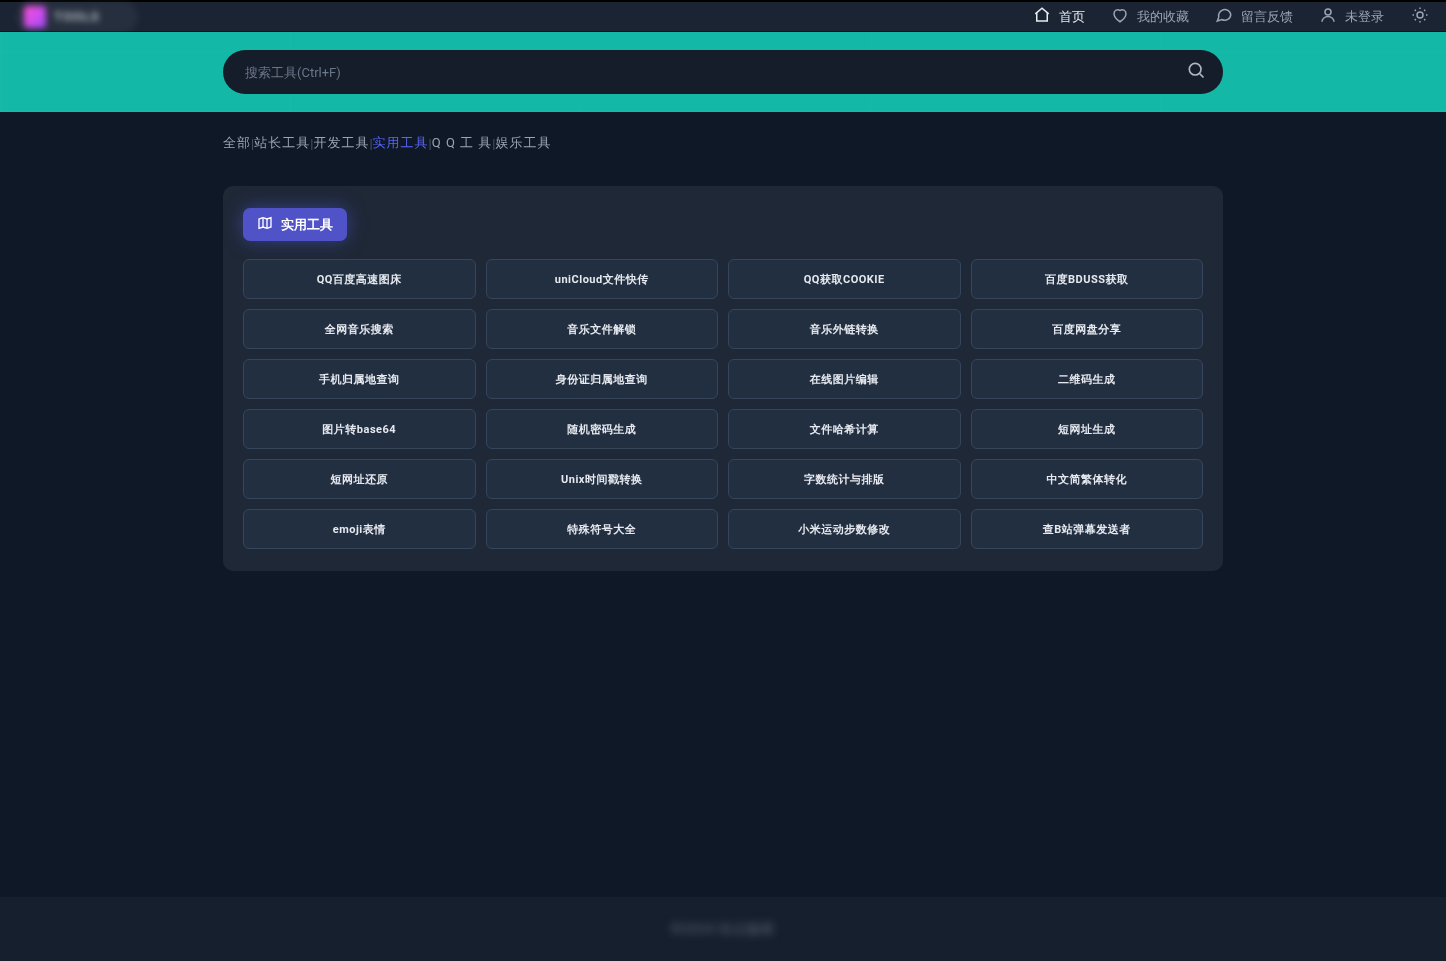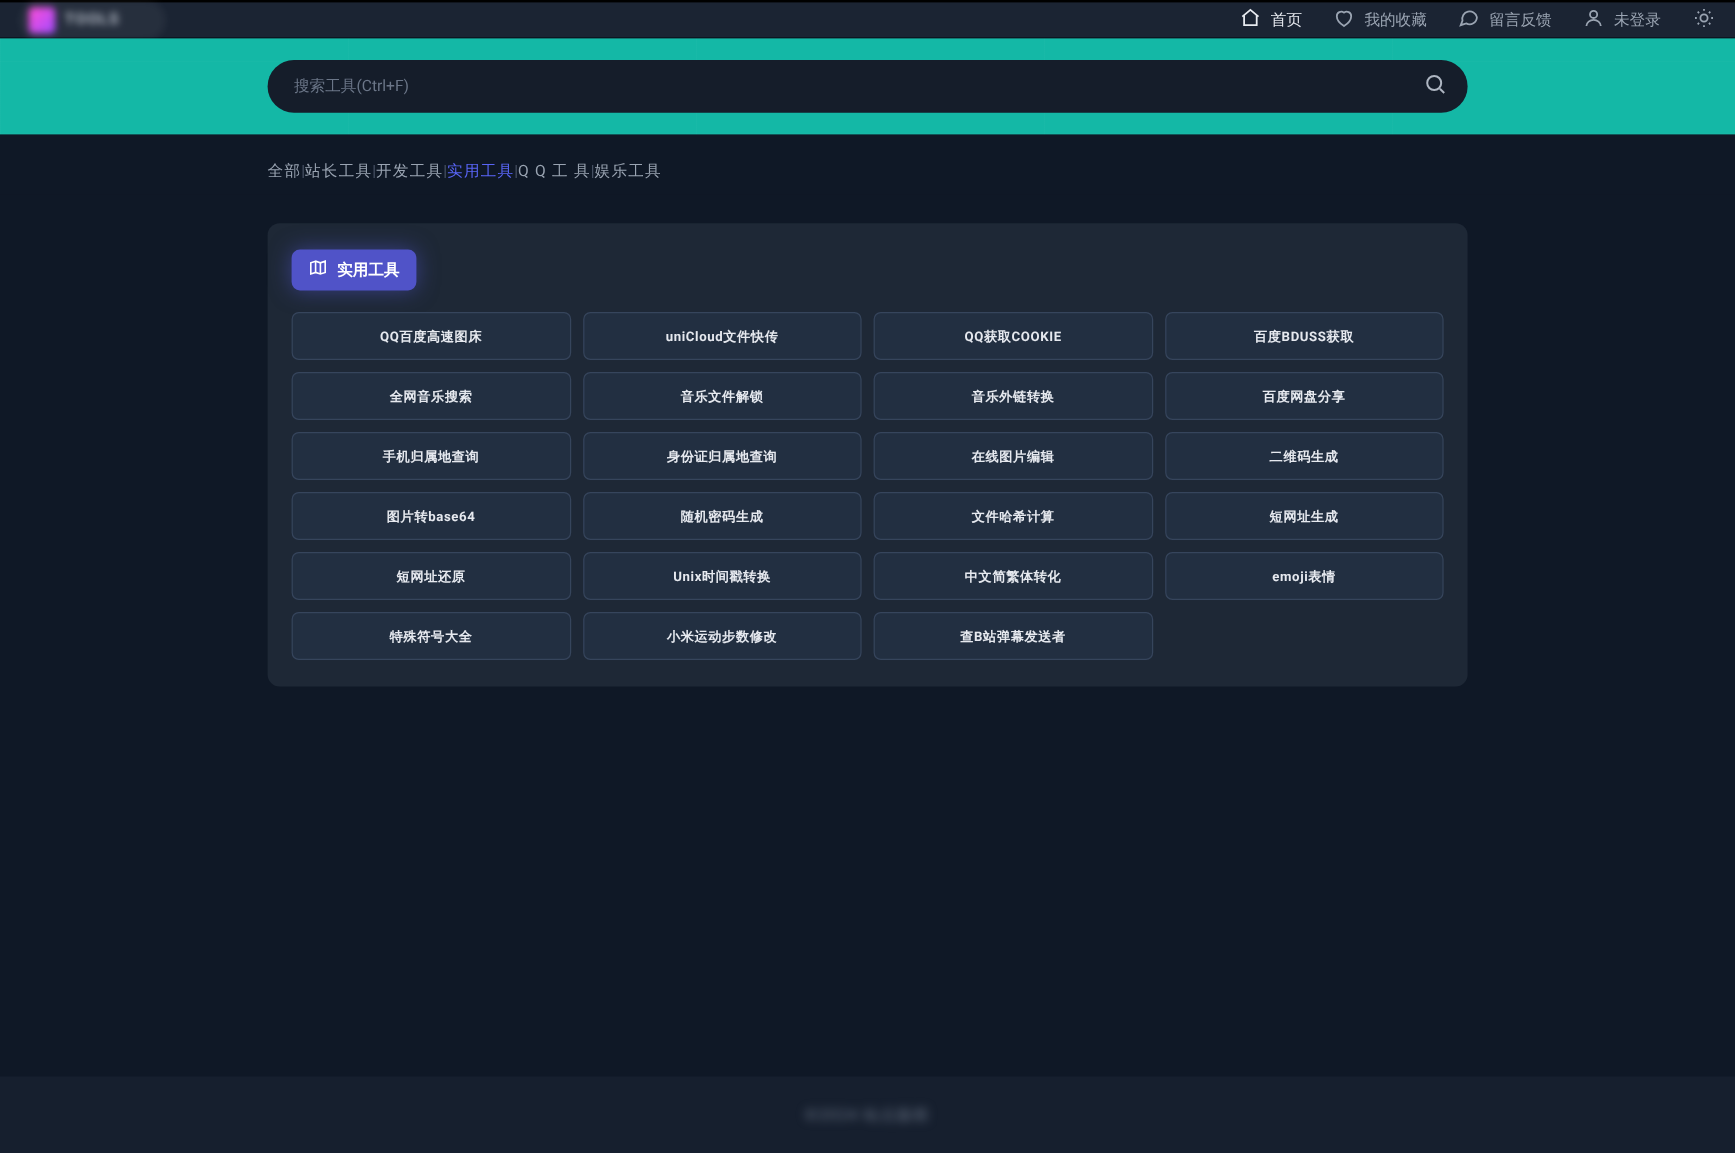--- a/index.html
+++ b/index.html
@@ -174,20 +174,21 @@
           <div class="tile">手机归属地查询</div>
           <div class="tile">身份证归属地查询</div>
           <div class="tile">在线图片编辑</div>
           <div class="tile">二维码生成</div>
           <div class="tile">图片转base64</div>
           <div class="tile">随机密码生成</div>
           <div class="tile">文件哈希计算</div>
           <div class="tile">短网址生成</div>
           <div class="tile">短网址还原</div>
           <div class="tile">Unix时间戳转换</div>
+          <div class="tile">字数统计与排版</div>
           <div class="tile">中文简繁体转化</div>
           <div class="tile">emoji表情</div>
           <div class="tile">特殊符号大全</div>
           <div class="tile">小米运动步数修改</div>
           <div class="tile">查B站弹幕发送者</div>
         </div>
     </div>
   </div>
 </div>
 

